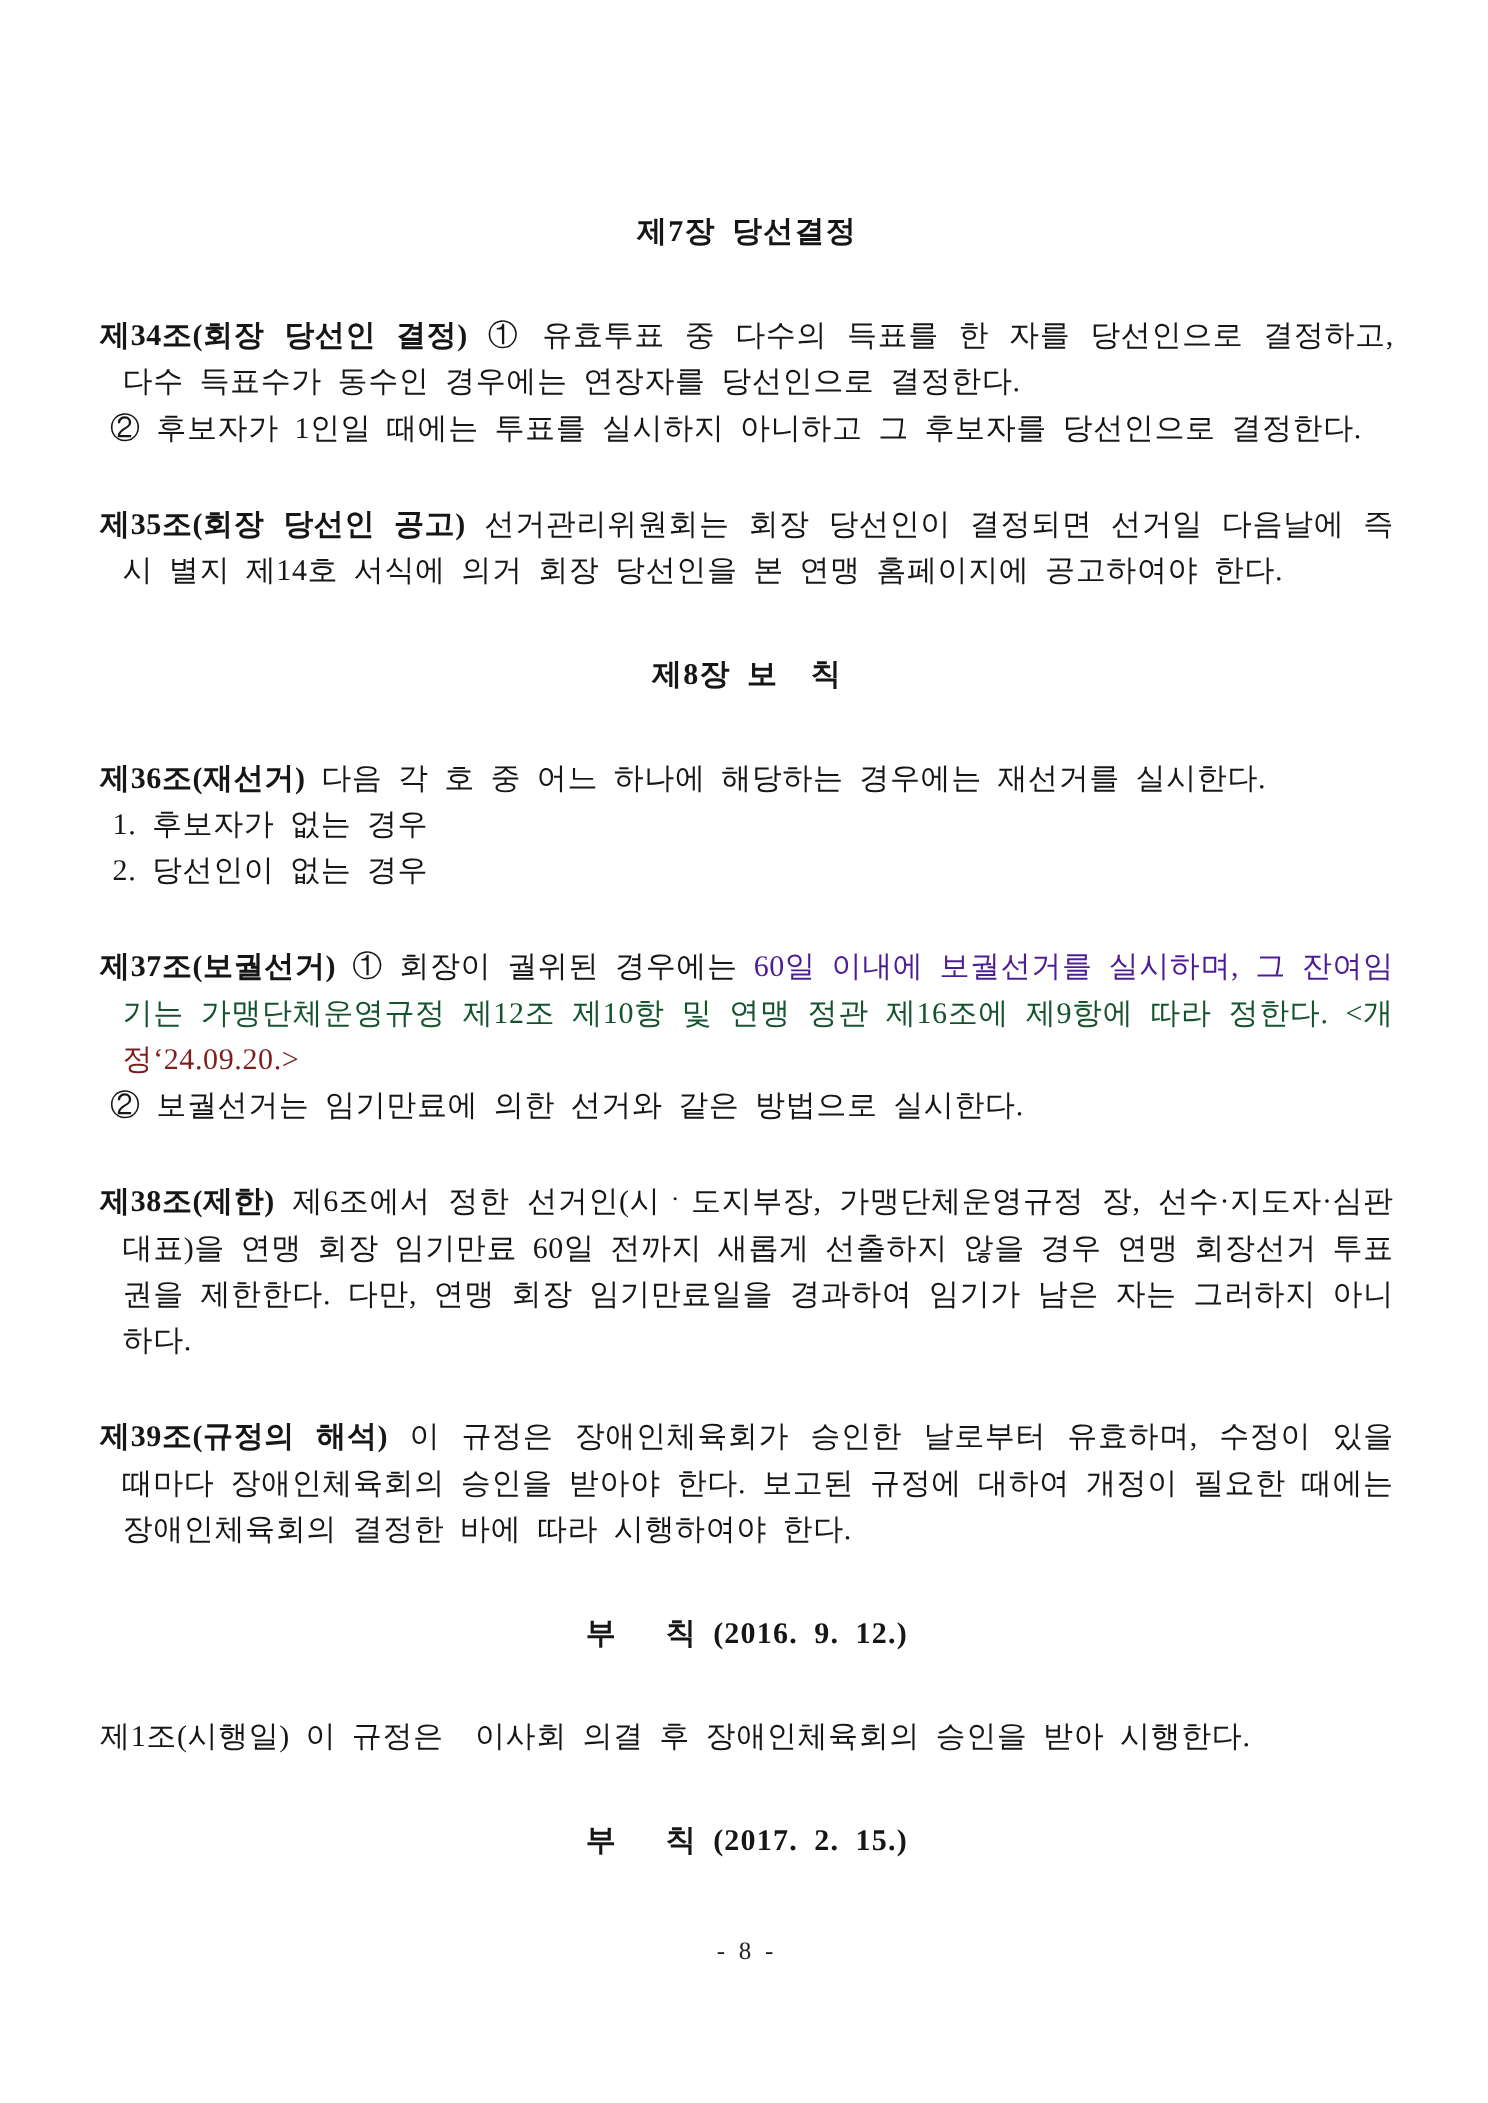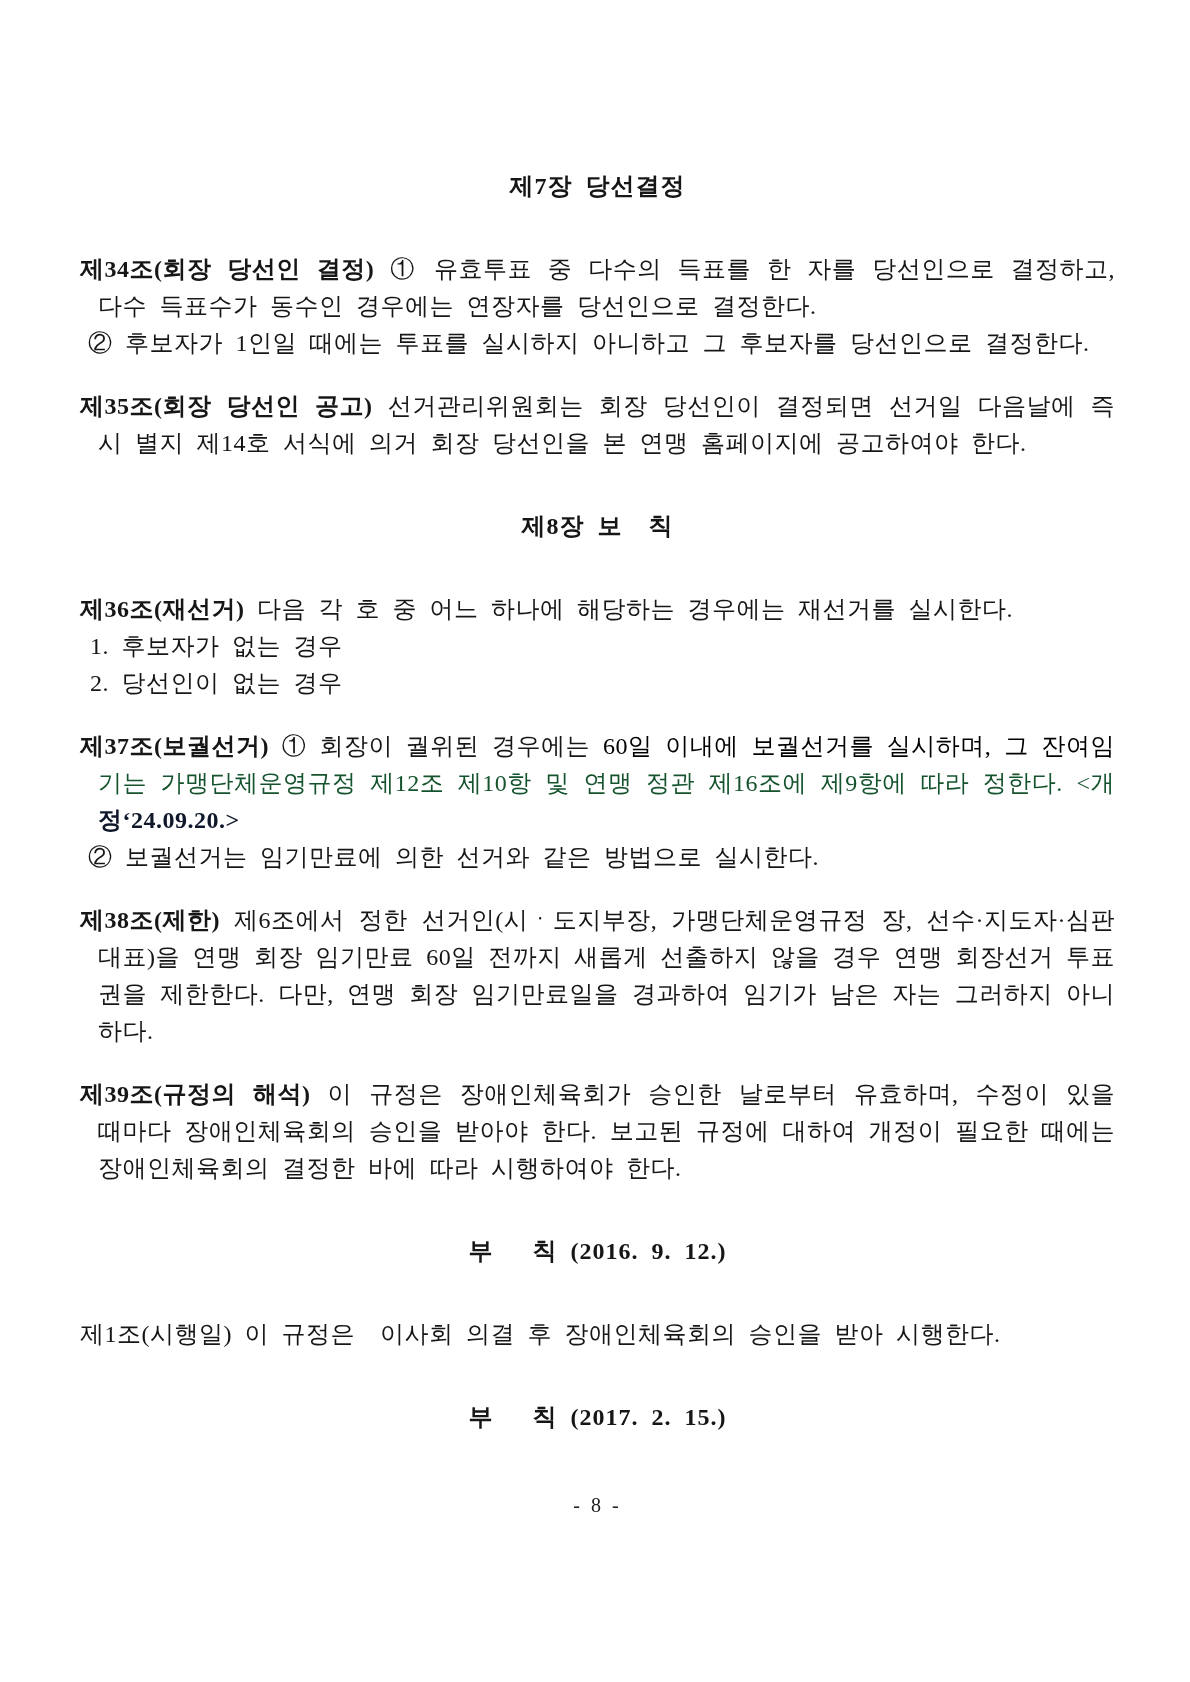--- a/index.html
+++ b/index.html
@@ -23,21 +23,21 @@
   .heading {
     text-align: center;
     font-weight: bold;
     margin: 46px 0;
     line-height: 37px;
     white-space: pre-wrap;
     word-spacing: 6px;
     letter-spacing: 1px;
   }
   .heading:first-child { margin-top: 0; }
-  .article { margin-top: 26px; }
+  .article { margin-top: 40px; }
   .line {
     line-height: 37px;
     white-space: pre-wrap;
     word-spacing: 6px;
     letter-spacing: 0.5px;
   }
   .indent-none { padding-left: 0; }
   .indent-hang { padding-left: 18px; }
   .indent-sub  { padding-left: 8px; }
   .indent-item { padding-left: 10px; }
@@ -70,23 +70,23 @@
         <div class="line indent-none fill"><span class="seg b">제35조(회장 당선인 공고)</span><span class="seg"> 선거관리위원회는 회장 당선인이 결정되면 선거일 다음날에 즉</span></div>
         <div class="line indent-hang"><span class="seg">시 별지 제14호 서식에 의거 회장 당선인을 본 연맹 홈페이지에 공고하여야 한다.</span></div>
       </div>
       <div class="heading">제8장 보  칙</div>
       <div class="article">
         <div class="line indent-none"><span class="seg b">제36조(재선거)</span><span class="seg"> 다음 각 호 중 어느 하나에 해당하는 경우에는 재선거를 실시한다.</span></div>
         <div class="line indent-item"><span class="seg">1. 후보자가 없는 경우</span></div>
         <div class="line indent-item"><span class="seg">2. 당선인이 없는 경우</span></div>
       </div>
       <div class="article">
-        <div class="line indent-none fill"><span class="seg b">제37조(보궐선거)</span><span class="seg"> ① 회장이 궐위된 경우에는 </span><span class="seg" style="color: #000000;">60일 이내에 보궐선거를 실시하며, 그 잔여임</span></div>
+        <div class="line indent-none fill"><span class="seg b">제37조(보궐선거)</span><span class="seg"> ① 회장이 궐위된 경우에는 </span><span class="seg" style="color: #4c1d95;">60일 이내에 보궐선거를 실시하며, 그 잔여임</span></div>
         <div class="line indent-hang fill"><span class="seg" style="color: #14532d;">기는 가맹단체운영규정 제12조 제10항 및 연맹 정관 제16조에 제9항에 따라 정한다. &lt;개</span></div>
-        <div class="line indent-hang"><span class="seg" style="color: #0f172a; font-weight: bold;">정‘24.09.20.&gt;</span></div>
+        <div class="line indent-hang"><span class="seg" style="color: #7f1d1d;">정‘24.09.20.&gt;</span></div>
         <div class="line indent-sub"><span class="seg">② 보궐선거는 임기만료에 의한 선거와 같은 방법으로 실시한다.</span></div>
       </div>
       <div class="article">
         <div class="line indent-none fill"><span class="seg b">제38조(제한)</span><span class="seg"> 제6조에서 정한 선거인(시ㆍ도지부장, 가맹단체운영규정 장, 선수·지도자·심판</span></div>
         <div class="line indent-hang fill"><span class="seg">대표)을 연맹 회장 임기만료 60일 전까지 새롭게 선출하지 않을 경우 연맹 회장선거 투표</span></div>
         <div class="line indent-hang fill"><span class="seg">권을 제한한다. 다만, 연맹 회장 임기만료일을 경과하여 임기가 남은 자는 그러하지 아니</span></div>
         <div class="line indent-hang"><span class="seg">하다.</span></div>
       </div>
       <div class="article">
         <div class="line indent-none fill"><span class="seg b">제39조(규정의 해석)</span><span class="seg"> 이 규정은 장애인체육회가 승인한 날로부터 유효하며, 수정이 있을</span></div>

